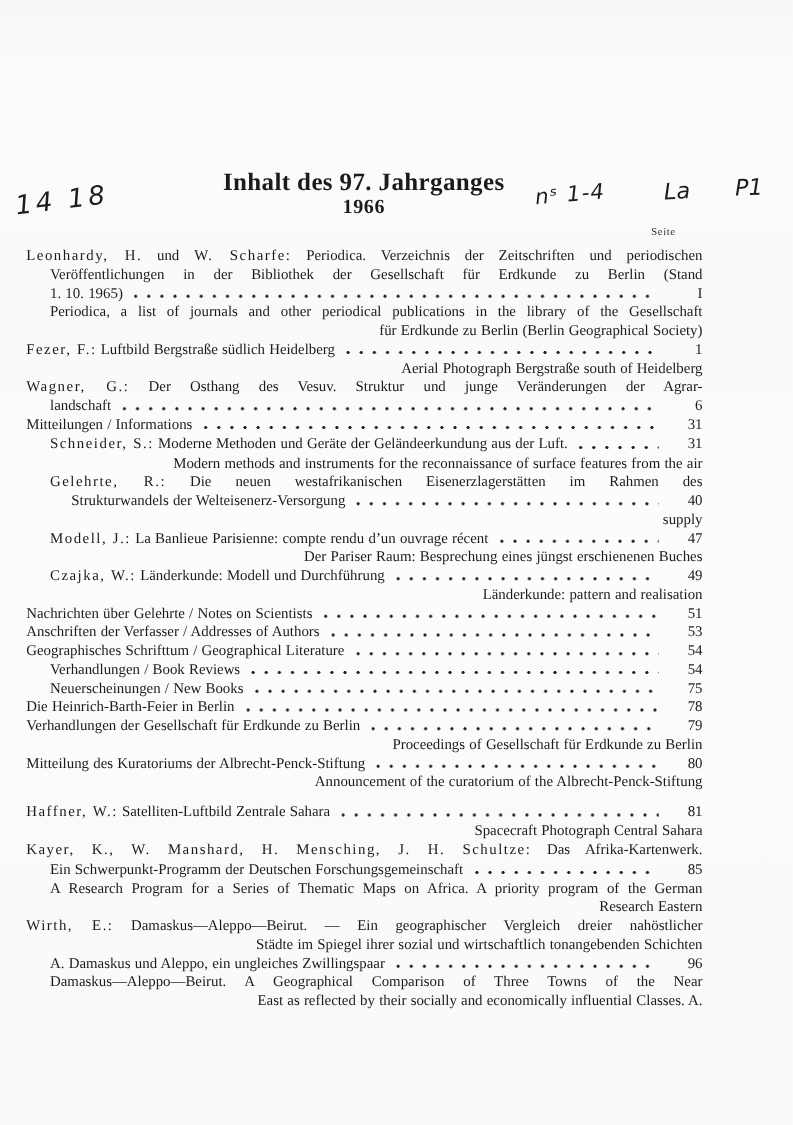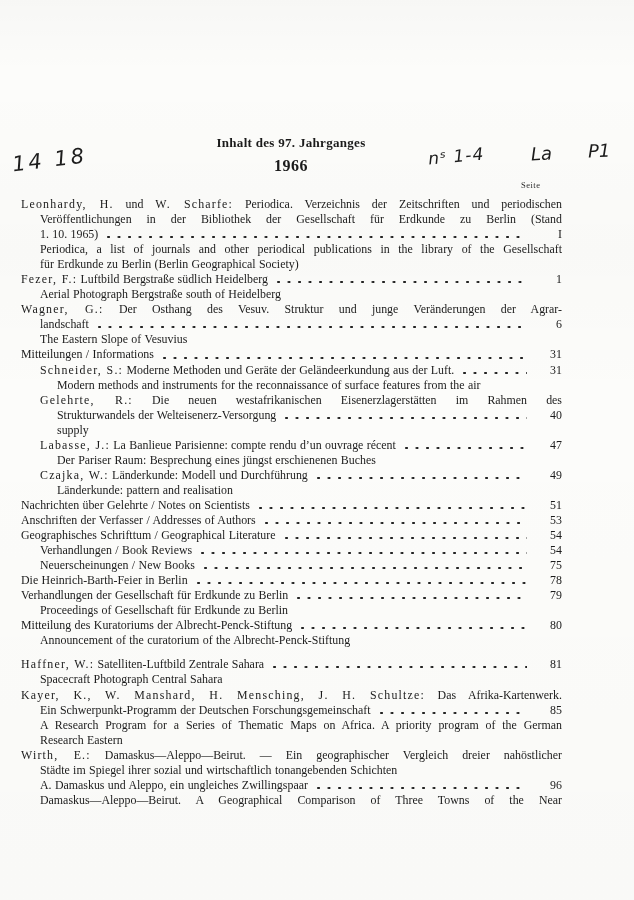--- a/index.html
+++ b/index.html
@@ -10,21 +10,21 @@
     color:#1b1b1b;
   }
   .sheet{
     position:absolute;inset:0;
     background:
       linear-gradient(180deg, rgba(0,0,0,0.02) 0%, rgba(0,0,0,0) 8%, rgba(0,0,0,0.012) 28%, rgba(0,0,0,0) 45%, rgba(0,0,0,0.01) 96%),
       #fcfcfa;
   }
   .title{
     position:absolute;left:21px;top:135px;width:540px;
-    text-align:center;font-weight:bold;font-size:13px;letter-spacing:0.3px;
+    text-align:center;font-weight:bold;font-size:20px;letter-spacing:0.3px;
   }
   .year{
     position:absolute;left:21px;top:157px;width:540px;
     text-align:center;font-weight:bold;font-size:16px;letter-spacing:0.5px;
   }
   .seite{
     position:absolute;left:521px;top:180px;font-size:8.5px;color:#2a2a2a;letter-spacing:0.5px;
   }
   
   .hand{
@@ -34,21 +34,21 @@
   }
   .hand-left{left:12px;top:148px;font-size:21px;letter-spacing:3px;transform:rotate(-7deg);}
   .hand-issues{left:428px;top:146px;font-size:17px;letter-spacing:1px;transform:rotate(-5deg);}
   .hand-la{left:531px;top:143px;font-size:18px;transform:rotate(-3deg);}
   .hand-p1{left:588px;top:140px;font-size:18px;transform:rotate(-2deg);}
   
   .toc{
     position:absolute;left:21px;top:197px;width:541px;
     font-size:11.9px;line-height:15.05px;word-spacing:0.4px;
   }
-  .row{display:flex;align-items:baseline;height:15.05px;}
+  .row{display:flex;align-items:baseline;height:15.05px;justify-content:flex-end;}
   .row.gap{margin-top:9px;}
   .ind0{padding-left:0;}
   .ind1{padding-left:19px;}
   .ind2{padding-left:36px;}
   .txt{white-space:pre;}
   .row.fill .txt{
     flex:1;white-space:normal;text-align:justify;text-align-last:justify;
   }
   .seg-n{font-style:normal;}
   .seg-i{}
@@ -101,23 +101,20 @@
         <span class="txt"><span class="seg-i">Aerial Photograph Bergstraße south of Heidelberg</span></span>
       </div>
       <div class="row ind0 fill">
         <span class="txt"><span class="seg-ls">Wagner, G.:</span><span class="seg-n"> Der Osthang des Vesuv. Struktur und junge Veränderungen der Agrar-</span></span>
       </div>
       <div class="row ind1">
         <span class="txt"><span class="seg-n">landschaft</span></span>
         <span class="leader"></span>
         <span class="page">6</span>
       </div>
-      <div class="row ind1">
-        <span class="txt"><span class="seg-i">The Eastern Slope of Vesuvius</span></span>
-      </div>
       <div class="row ind0">
         <span class="txt"><span class="seg-n">Mitteilungen / </span><span class="seg-i">Informations</span></span>
         <span class="leader"></span>
         <span class="page">31</span>
       </div>
       <div class="row ind1">
         <span class="txt"><span class="seg-ls">Schneider, S.:</span><span class="seg-n"> Moderne Methoden und Geräte der Geländeerkundung aus der Luft.</span></span>
         <span class="leader"></span>
         <span class="page">31</span>
       </div>
@@ -129,21 +126,21 @@
       </div>
       <div class="row ind2">
         <span class="txt"><span class="seg-n">Strukturwandels der Welteisenerz-Versorgung</span></span>
         <span class="leader"></span>
         <span class="page">40</span>
       </div>
       <div class="row ind2">
         <span class="txt"><span class="seg-i">supply</span></span>
       </div>
       <div class="row ind1">
-        <span class="txt"><span class="seg-ls">Labasse, J.:</span><span class="seg-n"> La Banlieue Parisienne: compte rendu d’un ouvrage récent</span></span>
+        <span class="txt"><span class="seg-ls">Modell, J.:</span><span class="seg-n"> La Banlieue Parisienne: compte rendu d’un ouvrage récent</span></span>
         <span class="leader"></span>
         <span class="page">47</span>
       </div>
       <div class="row ind2">
         <span class="txt"><span class="seg-i">Der Pariser Raum: Besprechung eines jüngst erschienenen Buches</span></span>
       </div>
       <div class="row ind1">
         <span class="txt"><span class="seg-ls">Czajka, W.:</span><span class="seg-n"> Länderkunde: Modell und Durchführung</span></span>
         <span class="leader"></span>
         <span class="page">49</span>
@@ -225,15 +222,18 @@
       <div class="row ind1">
         <span class="txt"><span class="seg-n">Städte im Spiegel ihrer sozial und wirtschaftlich tonangebenden Schichten</span></span>
       </div>
       <div class="row ind1">
         <span class="txt"><span class="seg-n">A. Damaskus und Aleppo, ein ungleiches Zwillingspaar</span></span>
         <span class="leader"></span>
         <span class="page">96</span>
       </div>
       <div class="row ind1 fill">
         <span class="txt"><span class="seg-i">Damaskus—Aleppo—Beirut. A Geographical Comparison of Three Towns of the Near</span></span>
+      </div>
+      <div class="row ind1">
+        <span class="txt"><span class="seg-i">East as reflected by their socially and economically influential Classes. A.</span></span>
       </div>
     </div>
 </div>
 
 </body></html>

